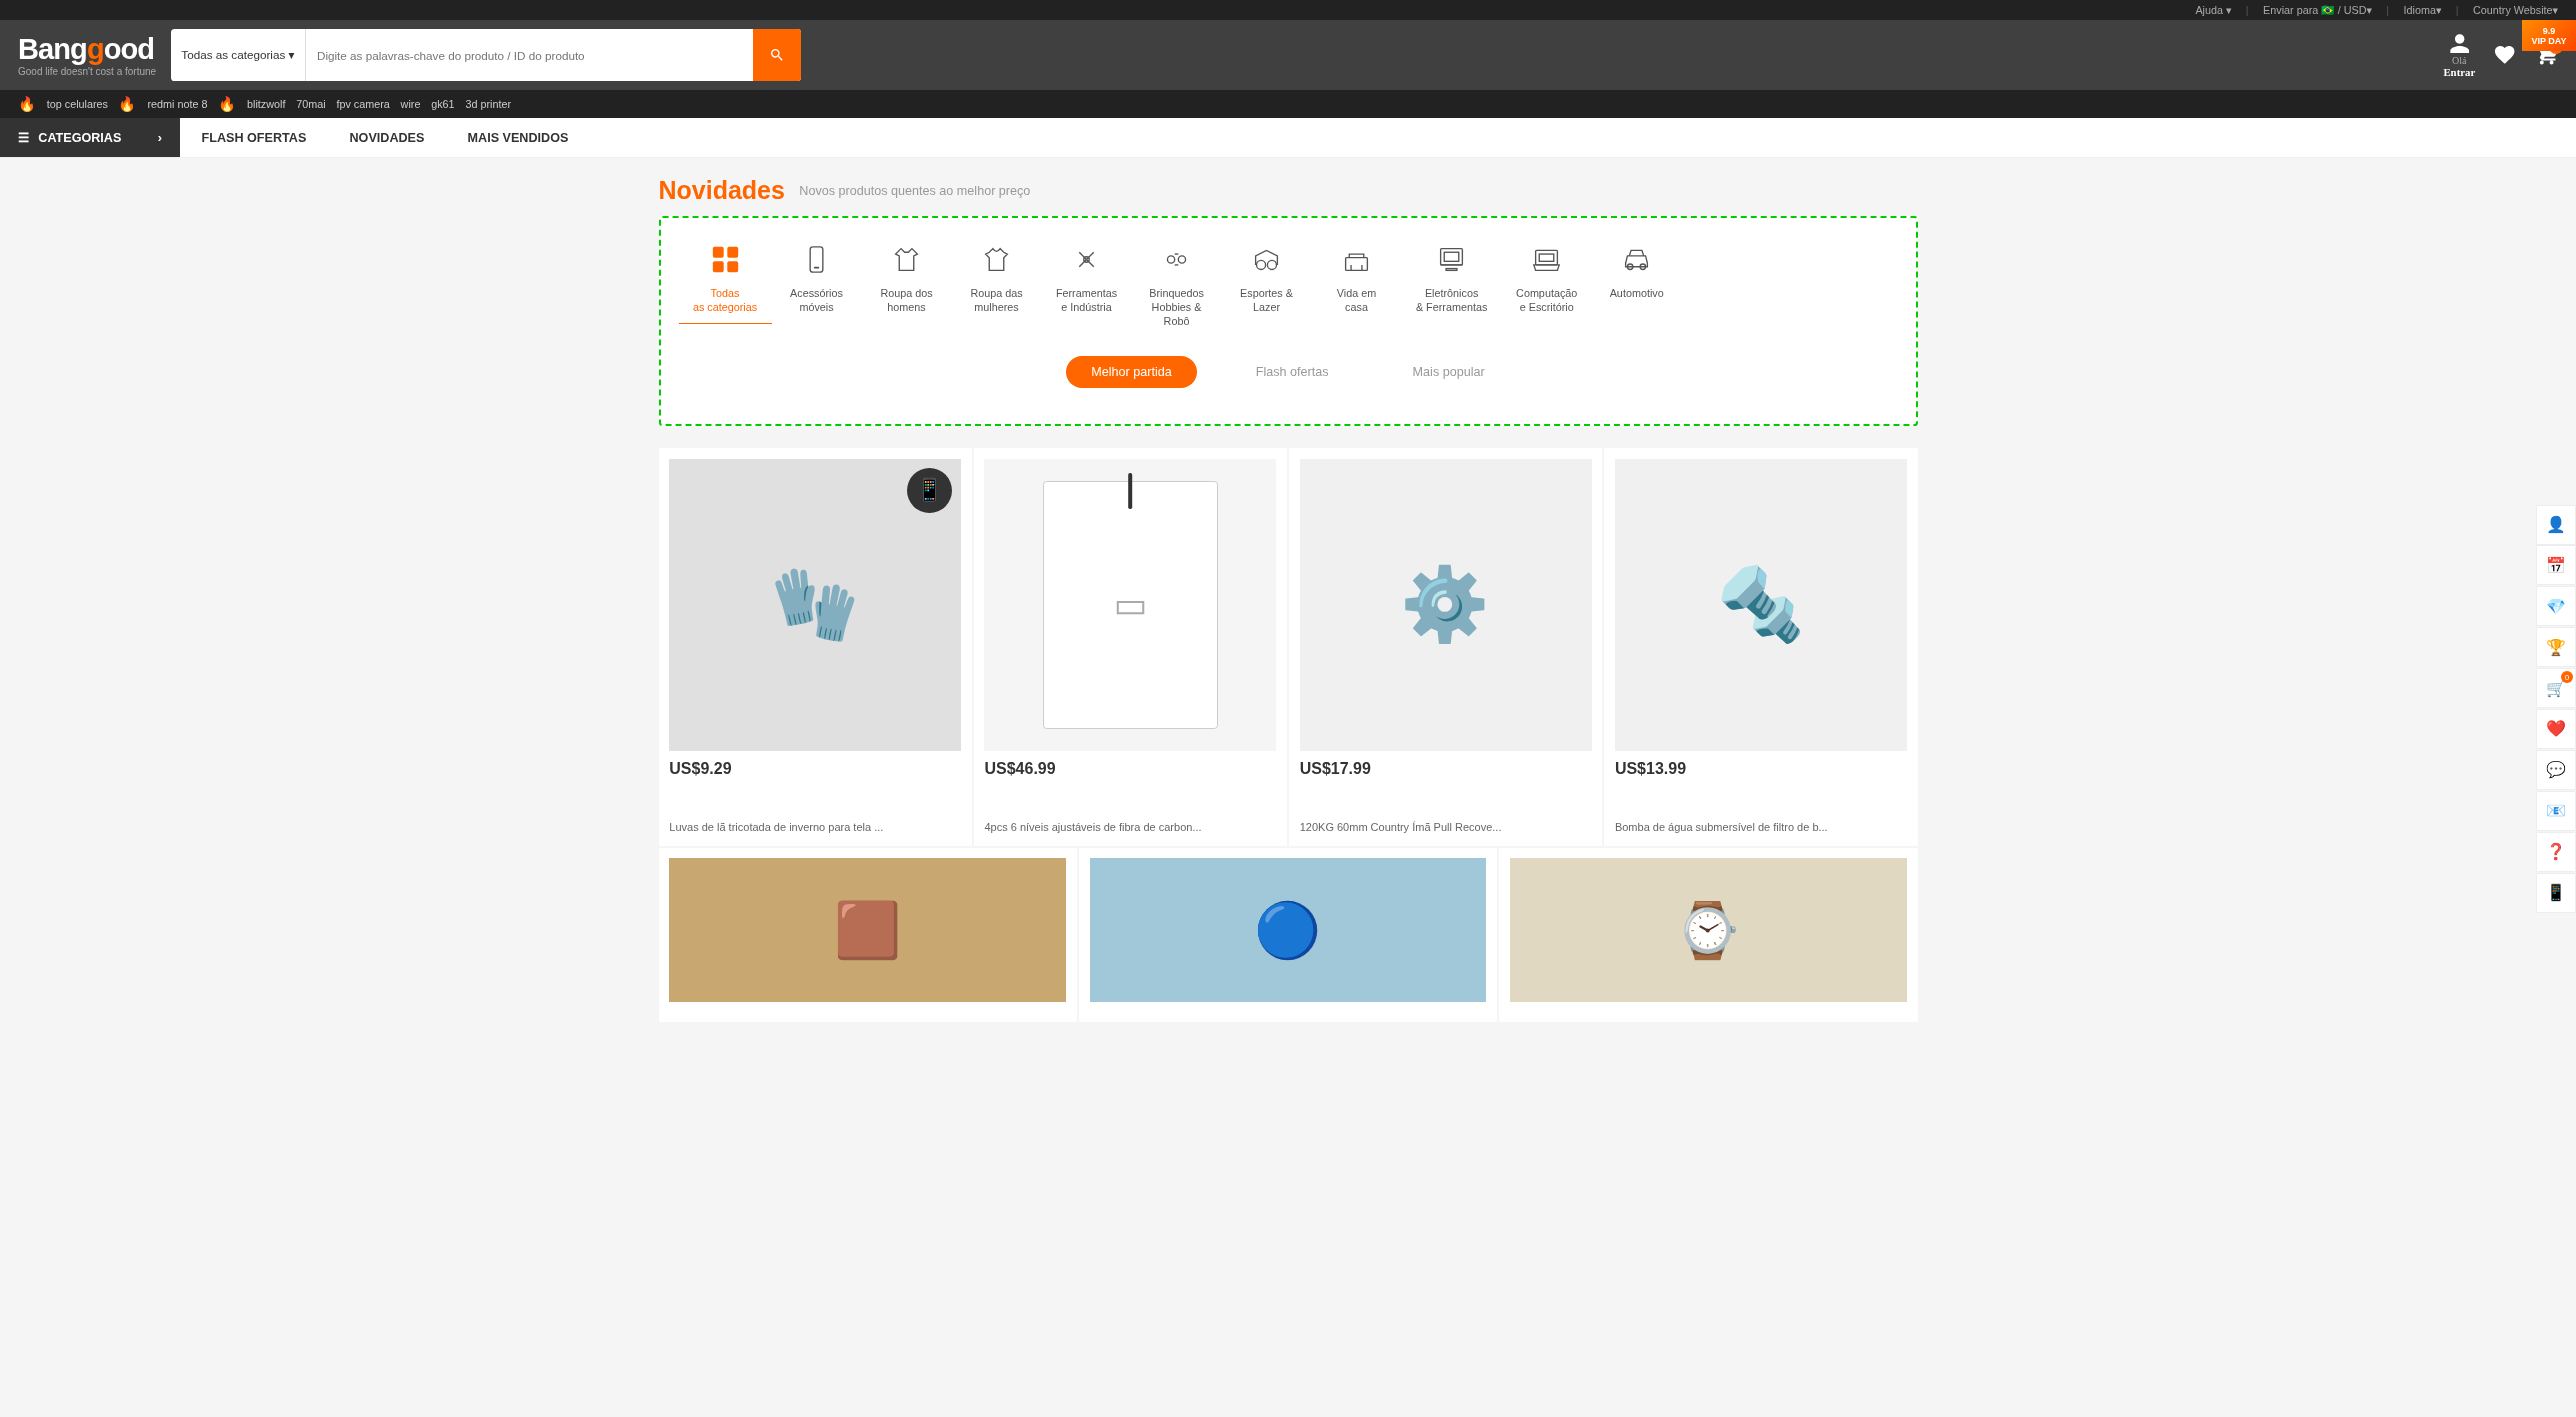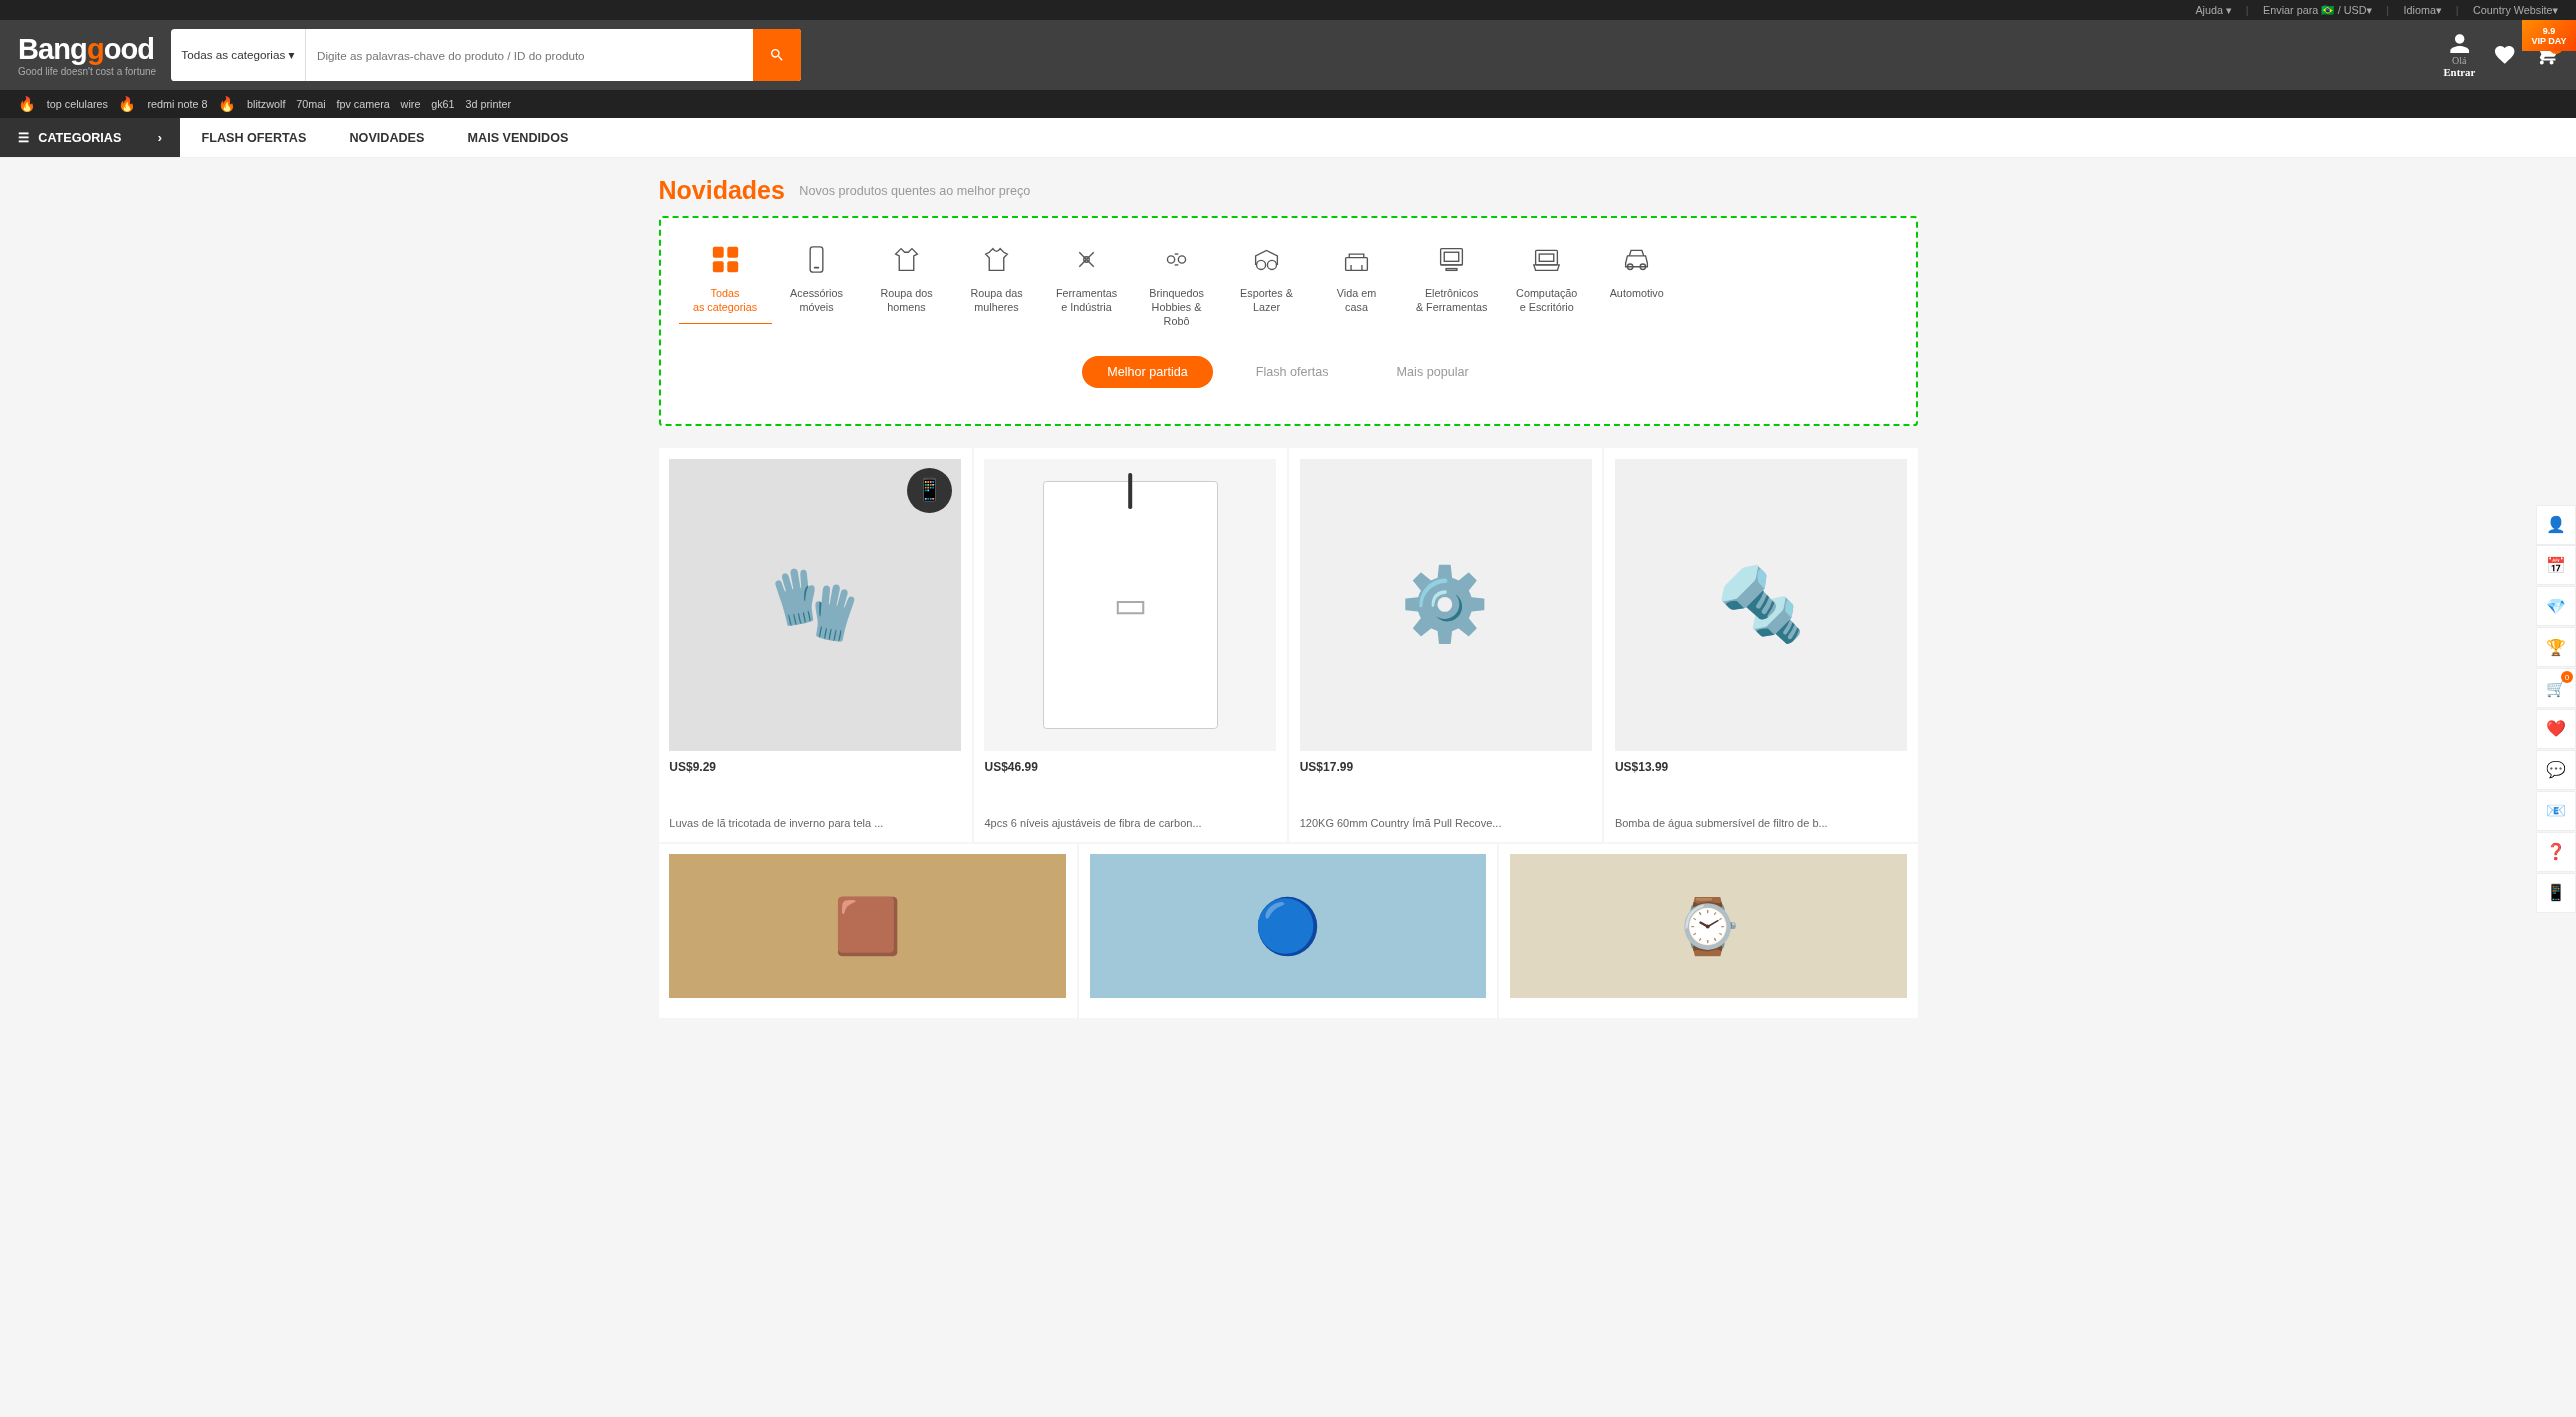--- a/index.html
+++ b/index.html
@@ -231,21 +231,21 @@
     .cat-item.active { border-bottom: 1.8px solid #ff6600; }
     .cat-icon { font-size: 27px; margin-bottom: 5.4px; color: #555; }
     .cat-item.active .cat-icon { color: #ff6600; }
     .cat-label { font-size: 10.8px; color: #555; line-height: 1.3; }
 
     
     .tabs-row {
       display: flex;
       align-items: center;
       justify-content: center;
-      gap: 18px;
+      gap: 34px;
       margin-bottom: 18px;
     }
     .tab-btn {
       padding: 9px 25px;
       border-radius: 21.6px;
       border: none;
       font-size: 12.6px;
       cursor: pointer;
       font-weight: 500;
     }
@@ -268,21 +268,21 @@
       width: 100%;
       aspect-ratio: 1;
       display: flex;
       align-items: center;
       justify-content: center;
       background: #f9f9f9;
       margin-bottom: 9px;
       overflow: hidden;
     }
     .product-price {
-      font-size: 12px;
+      font-size: 16px;
       font-weight: bold;
       color: #333;
       margin-bottom: 16px;
     }
     .product-name {
       font-size: 11px;
       color: #666;
       line-height: 1.4;
       margin-top: 42px;
     }

